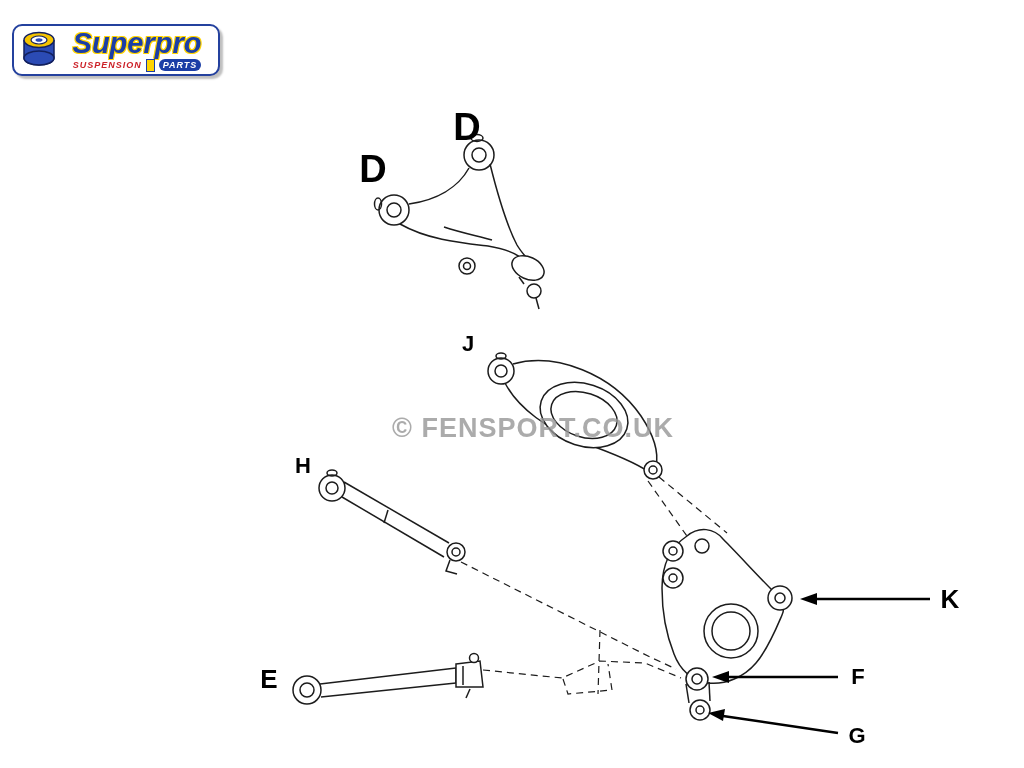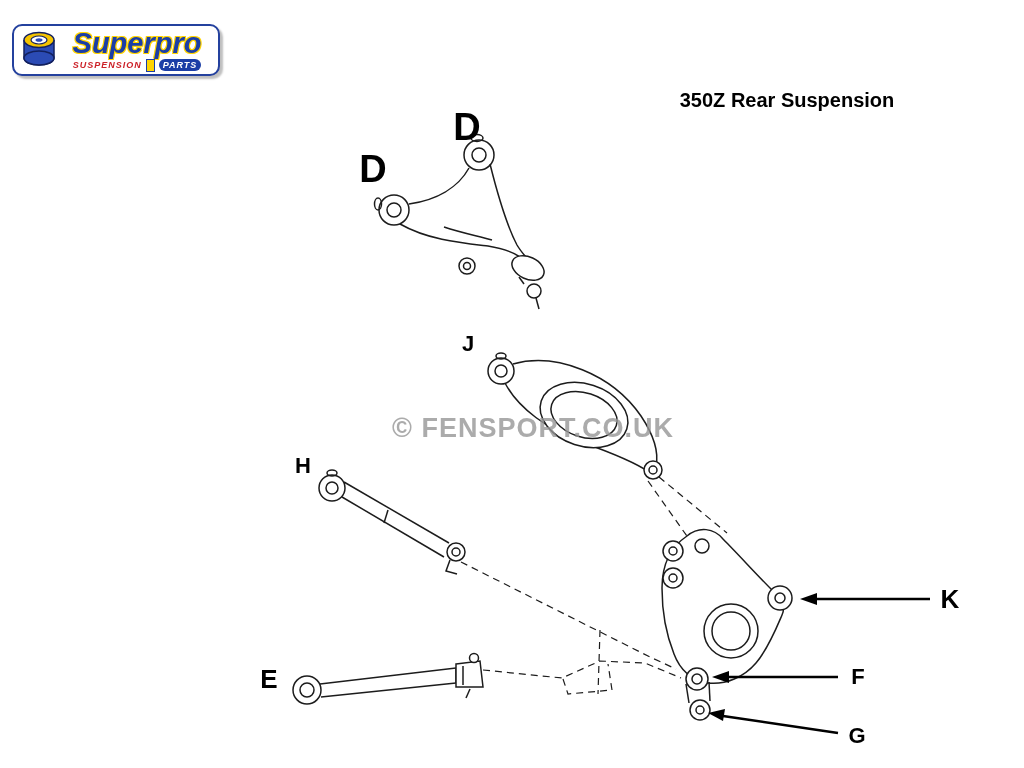--- a/index.html
+++ b/index.html
@@ -204,21 +204,20 @@
     <div class="logo-text">
       <div class="logo-brand">Superpro</div>
       <div class="logo-tagline">
         <span class="tag-susp">Suspension</span>
         <span class="tag-divider"></span>
         <span class="tag-parts">Parts</span>
       </div>
     </div>
   </div>
 
-  <div class="diagram-title">350Z Rear Suspension</div>
 
   <div class="callout big pos-d-left">D</div>
   <div class="callout big pos-d-right">D</div>
   <div class="callout sml pos-j">J</div>
   <div class="callout sml pos-h">H</div>
   <div class="callout med pos-e">E</div>
   <div class="callout med pos-k">K</div>
   <div class="callout sml pos-f">F</div>
   <div class="callout sml pos-g">G</div>
 

